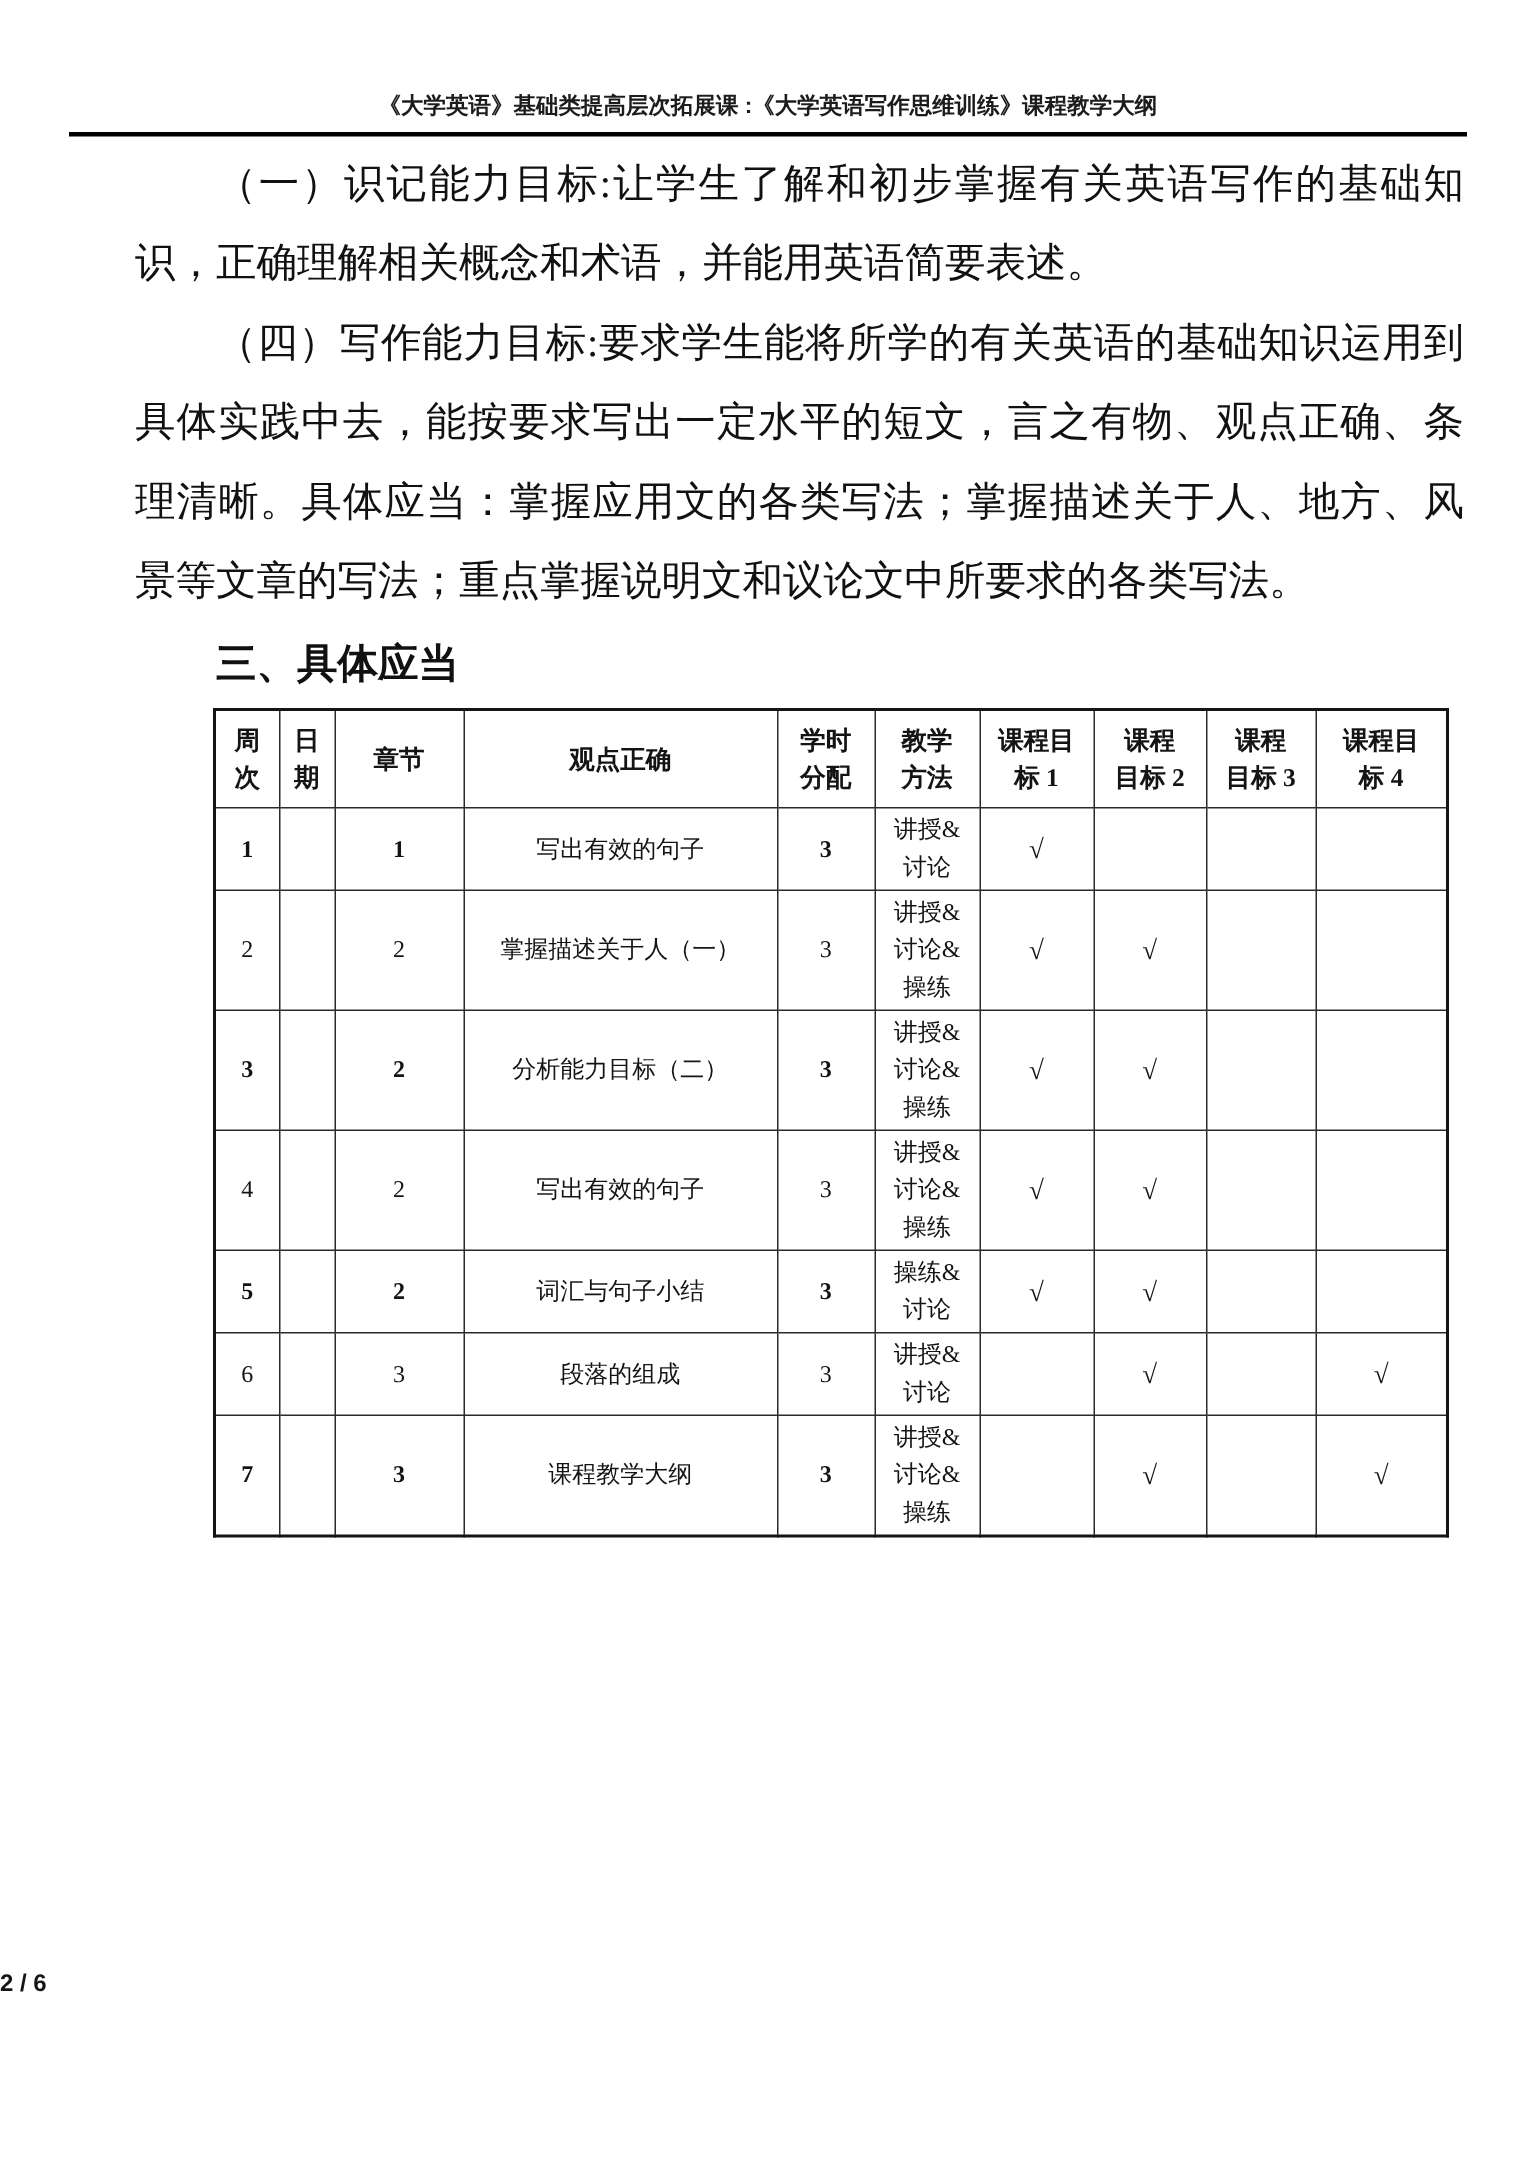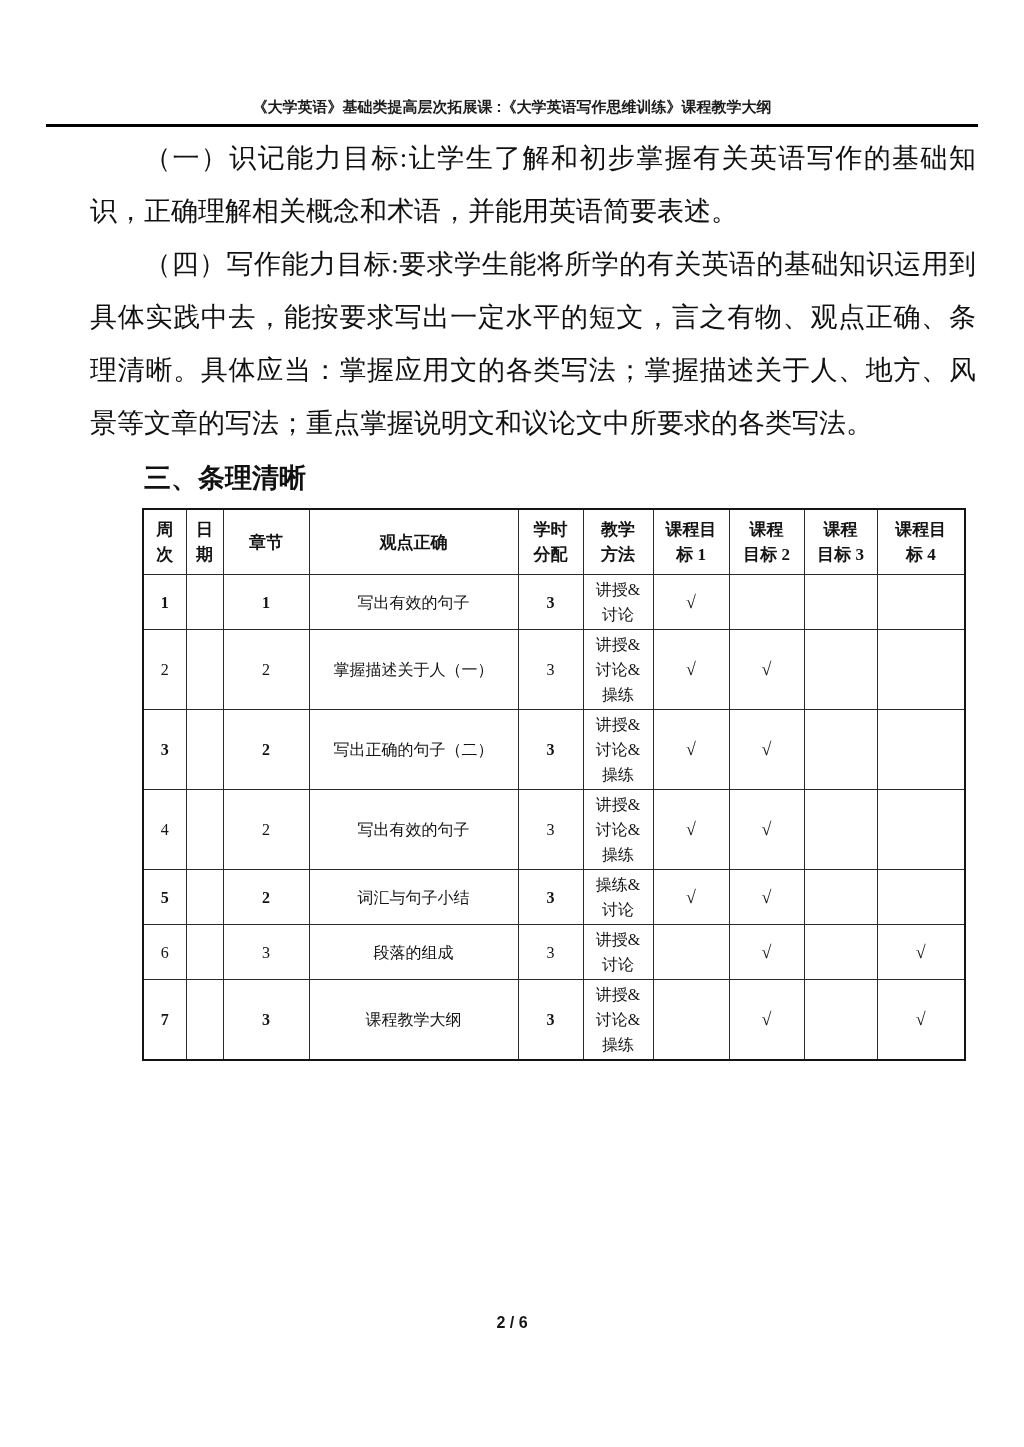--- a/index.html
+++ b/index.html
@@ -8,21 +8,21 @@
     position: relative;
     width: 1024px;
     height: 1447px;
     margin: 0 auto;
     background: #ffffff;
     color: #111111;
     font-family: "Liberation Serif", "DejaVu Serif", serif;
     overflow: hidden;
   }
   
-  .doc-header { padding-top: 60px; margin-top: 36px; }
+  .doc-header { padding-top: 60px; }
   .header-title {
     text-align: center;
     font-family: "Liberation Sans", "DejaVu Sans", sans-serif;
     font-weight: 700;
     font-size: 15px;
     line-height: 22px;
     color: #1c1c1c;
   }
   .header-rule {
     border: none;
@@ -75,42 +75,42 @@
     padding: 7px 2px;
   }
   td.cell-method { white-space: pre-line; }
   td.cell-check { font-size: 18px; }
   tr.bold-row td.cell-num { font-weight: 700; }
   
   .doc-footer {
     position: absolute;
     left: 0; right: 0;
     top: 1314px;
-    text-align: center;
+    text-align: left;
     font-family: "Liberation Sans", "DejaVu Sans", sans-serif;
     font-weight: 700;
     font-size: 16px;
     color: #151515;
   }
 </style>
 </head>
 <body>
 
 <div class="page">
 
   <header class="doc-header">
     <div class="header-title">《大学英语》基础类提高层次拓展课 :《大学英语写作思维训练》课程教学大纲</div>
     <hr class="header-rule">
   </header>
 
   <main class="doc-body">
     <p class="para">（一）识记能力目标:让学生了解和初步掌握有关英语写作的基础知识，正确理解相关概念和术语，并能用英语简要表述。</p>
     <p class="para">（四）写作能力目标:要求学生能将所学的有关英语的基础知识运用到具体实践中去，能按要求写出一定水平的短文，言之有物、观点正确、条理清晰。具体应当：掌握应用文的各类写法；掌握描述关于人、地方、风景等文章的写法；重点掌握说明文和议论文中所要求的各类写法。</p>
 
-    <h2 class="section-heading">三、条理清晰</h2>
+    <h2 class="section-heading">三、具体应当</h2>
 
     <table class="course-table">
       <colgroup>
         <col style="width:43px">
           <col style="width:37px">
           <col style="width:86px">
         <col style="width:209px">
           <col style="width:65px">
           <col style="width:70px">
         <col style="width:76px">
@@ -165,21 +165,21 @@
 操练</td>
           <td class="cell-check">√</td>
           <td class="cell-check">√</td>
           <td class="cell-check"></td>
           <td class="cell-check"></td>
         </tr>
         <tr class="bold-row">
           <td class="cell-num">3</td>
           <td></td>
           <td class="cell-num">2</td>
-          <td>写出正确的句子（二）</td>
+          <td>分析能力目标（二）</td>
           <td class="cell-num">3</td>
           <td class="cell-method">讲授&amp;
 讨论&amp;
 操练</td>
           <td class="cell-check">√</td>
           <td class="cell-check">√</td>
           <td class="cell-check"></td>
           <td class="cell-check"></td>
         </tr>
         <tr>

